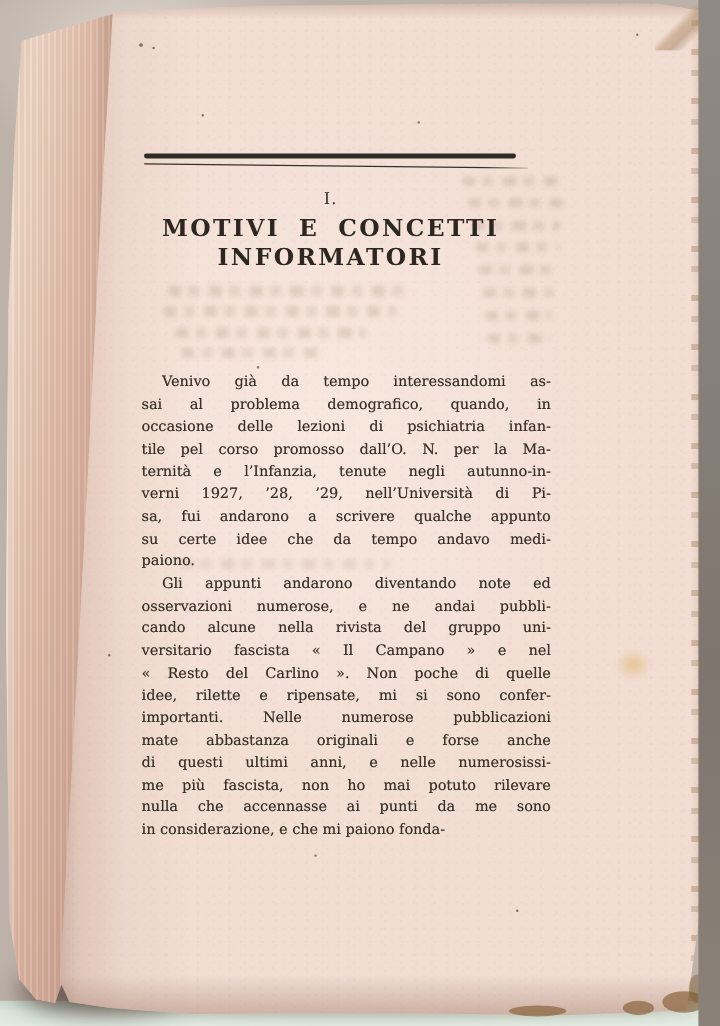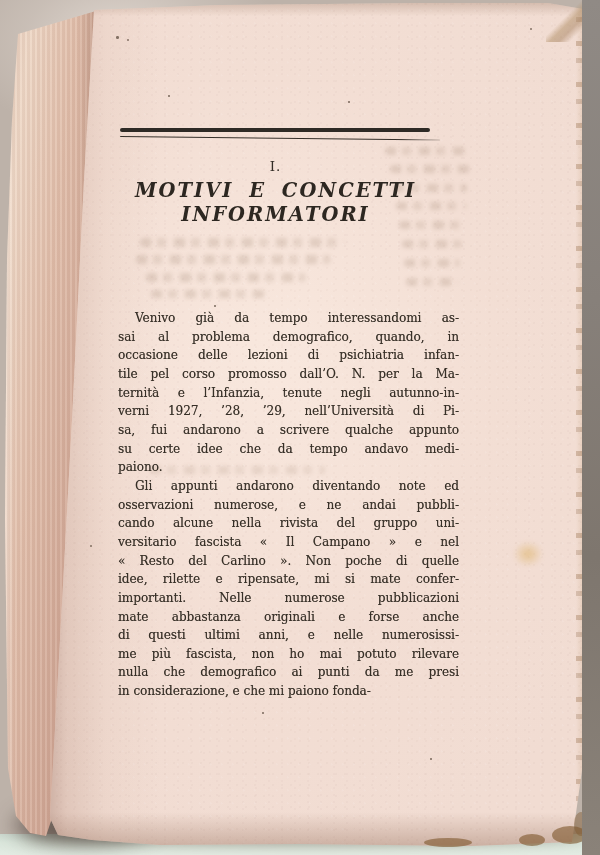--- a/index.html
+++ b/index.html
@@ -100,21 +100,21 @@
     position:absolute;left:120px;top:135.5px;width:320px;height:1.4px;
     background:linear-gradient(90deg,#36302a 0%,#36302a 88%,rgba(54,48,42,.25) 100%);
     transform:rotate(.65deg);transform-origin:left center;border-radius:1px;
   }
   .chapter-number{
     position:absolute;left:105px;top:158px;width:341px;
     text-align:center;font-size:13.5px;letter-spacing:1px;color:#332d26;
   }
   .chapter-title{
     position:absolute;left:105px;top:179px;width:341px;
-    text-align:center;font-style:italic;font-weight:700;
+    text-align:center;font-weight:700;
     font-size:19.5px;line-height:24px;letter-spacing:2px;word-spacing:7px;
     color:#2d2721;
   }
   .body-text{
     position:absolute;left:118px;top:309px;width:341px;
     font-size:12px;line-height:18.65px;color:#362f27;
     text-shadow:.2px 0 0 rgba(54,47,39,.55);
   }
   .text-line{text-align:justify;text-align-last:justify;white-space:normal;}
   .text-line.last{text-align-last:left;}
@@ -178,26 +178,26 @@
           <div class="text-line">sa, fui andarono a scrivere qualche appunto</div>
           <div class="text-line">su certe idee che da tempo andavo medi-</div>
           <div class="text-line last">paiono.</div>
         </div>
       <div class="paragraph">
           <div class="text-line">Gli appunti andarono diventando note ed</div>
           <div class="text-line">osservazioni numerose, e ne andai pubbli-</div>
           <div class="text-line">cando alcune nella rivista del gruppo uni-</div>
           <div class="text-line">versitario fascista « Il Campano » e nel</div>
           <div class="text-line">« Resto del Carlino ». Non poche di quelle</div>
-          <div class="text-line">idee, rilette e ripensate, mi si mate confer-</div>
+          <div class="text-line">idee, rilette e ripensate, mi si sono confer-</div>
           <div class="text-line">importanti. Nelle numerose pubblicazioni</div>
           <div class="text-line">mate abbastanza originali e forse anche</div>
           <div class="text-line">di questi ultimi anni, e nelle numerosissi-</div>
           <div class="text-line">me più fascista, non ho mai potuto rilevare</div>
-          <div class="text-line">nulla che demografico ai punti da me presi</div>
+          <div class="text-line">nulla che accennasse ai punti da me sono</div>
           <div class="text-line last">in considerazione, e che mi paiono fonda-</div>
         </div>
     </div>
 
     <div class="stain-yellow main"></div>
     <div class="speck" style="left:116px;top:36px;width:2.5px;height:2.5px;"></div>
     <div class="speck" style="left:127px;top:39px;width:2px;height:2px;"></div>
     <div class="speck" style="left:530px;top:28px;width:2px;height:2px;"></div>
     <div class="speck" style="left:214px;top:305px;width:1.6px;height:1.6px;"></div>
     <div class="speck" style="left:168px;top:95px;width:1.6px;height:1.6px;"></div>

